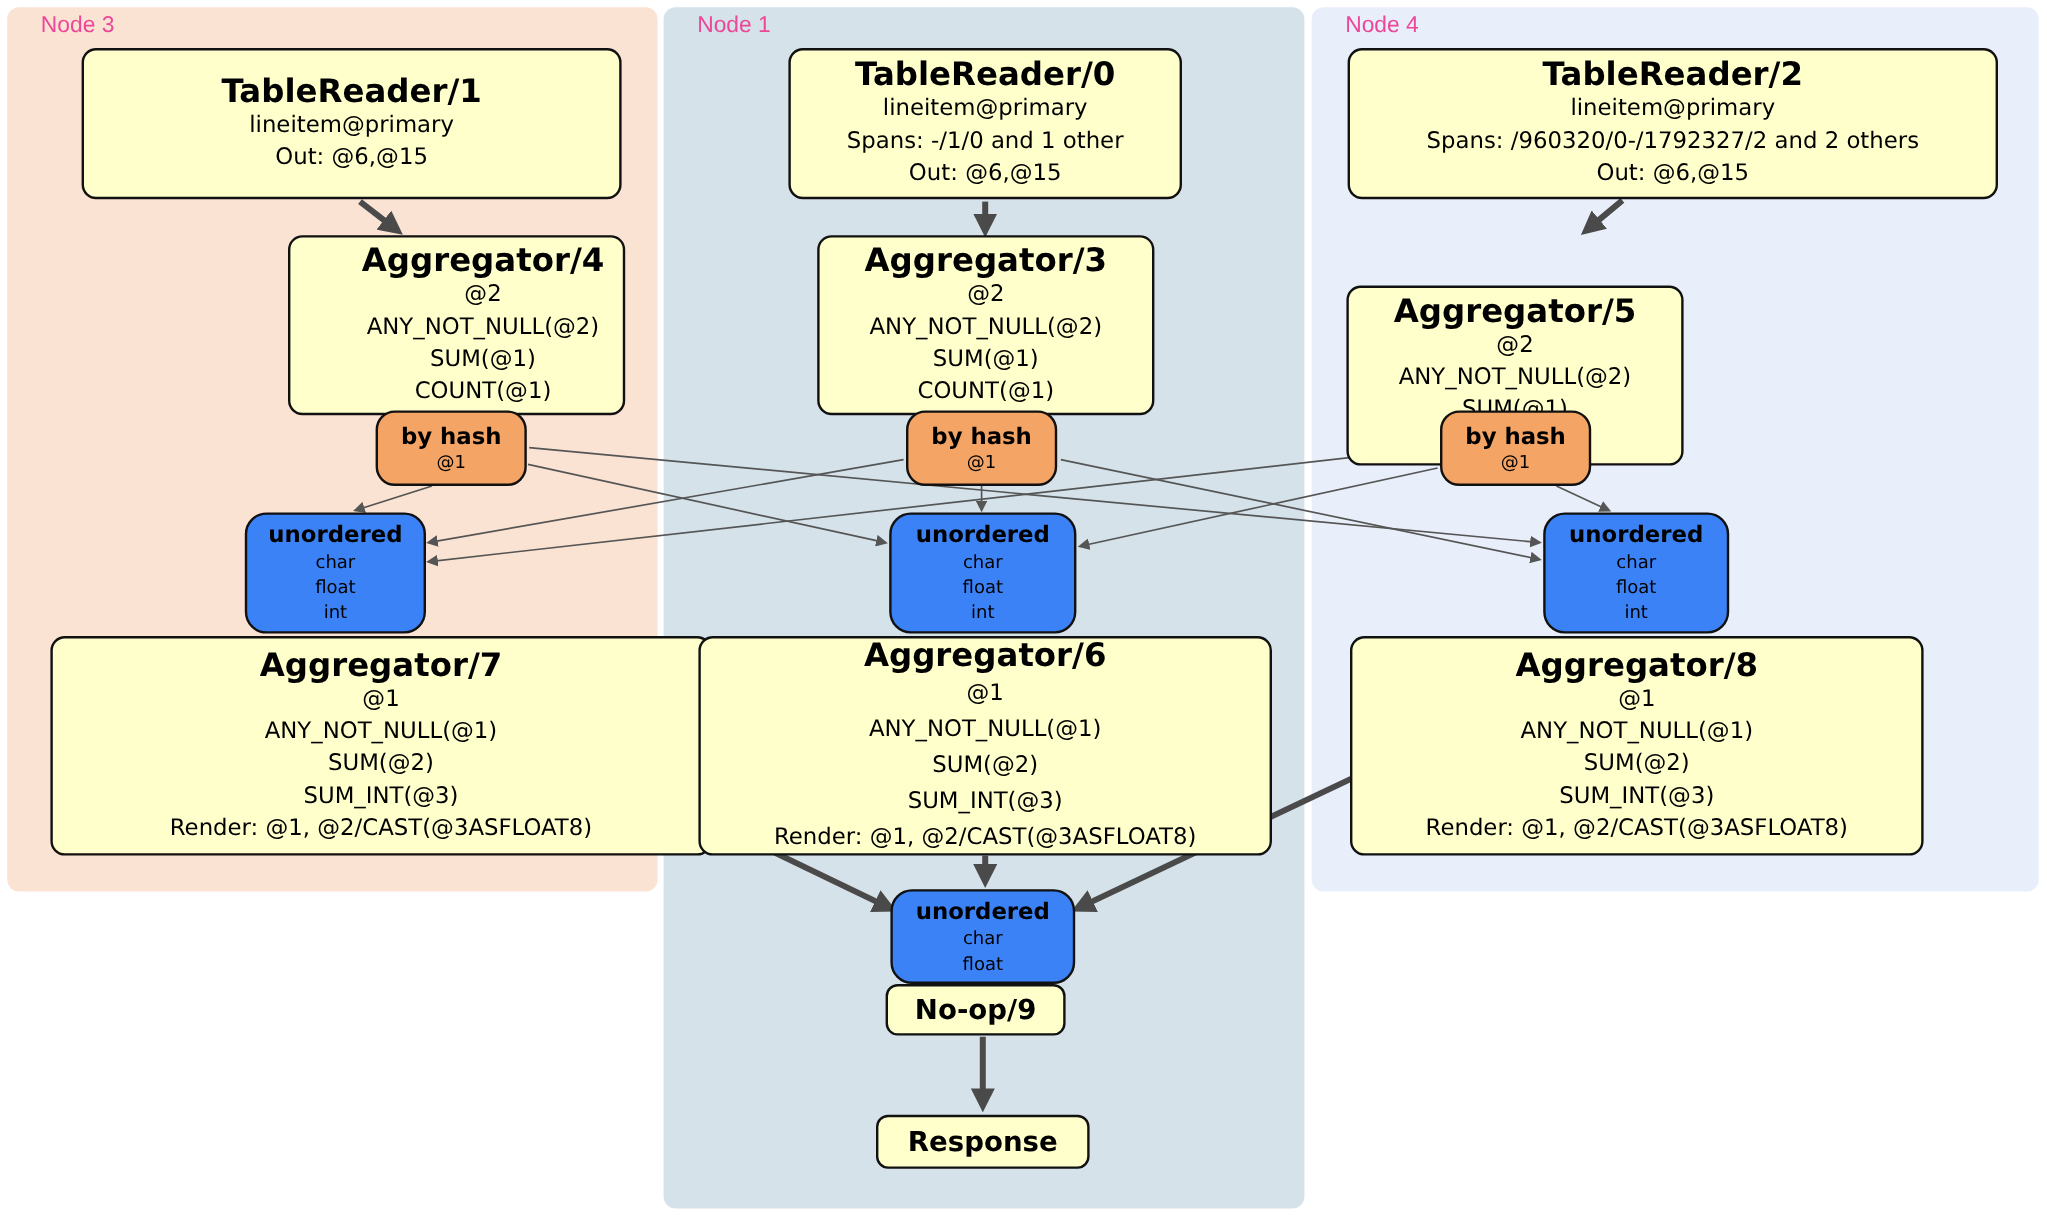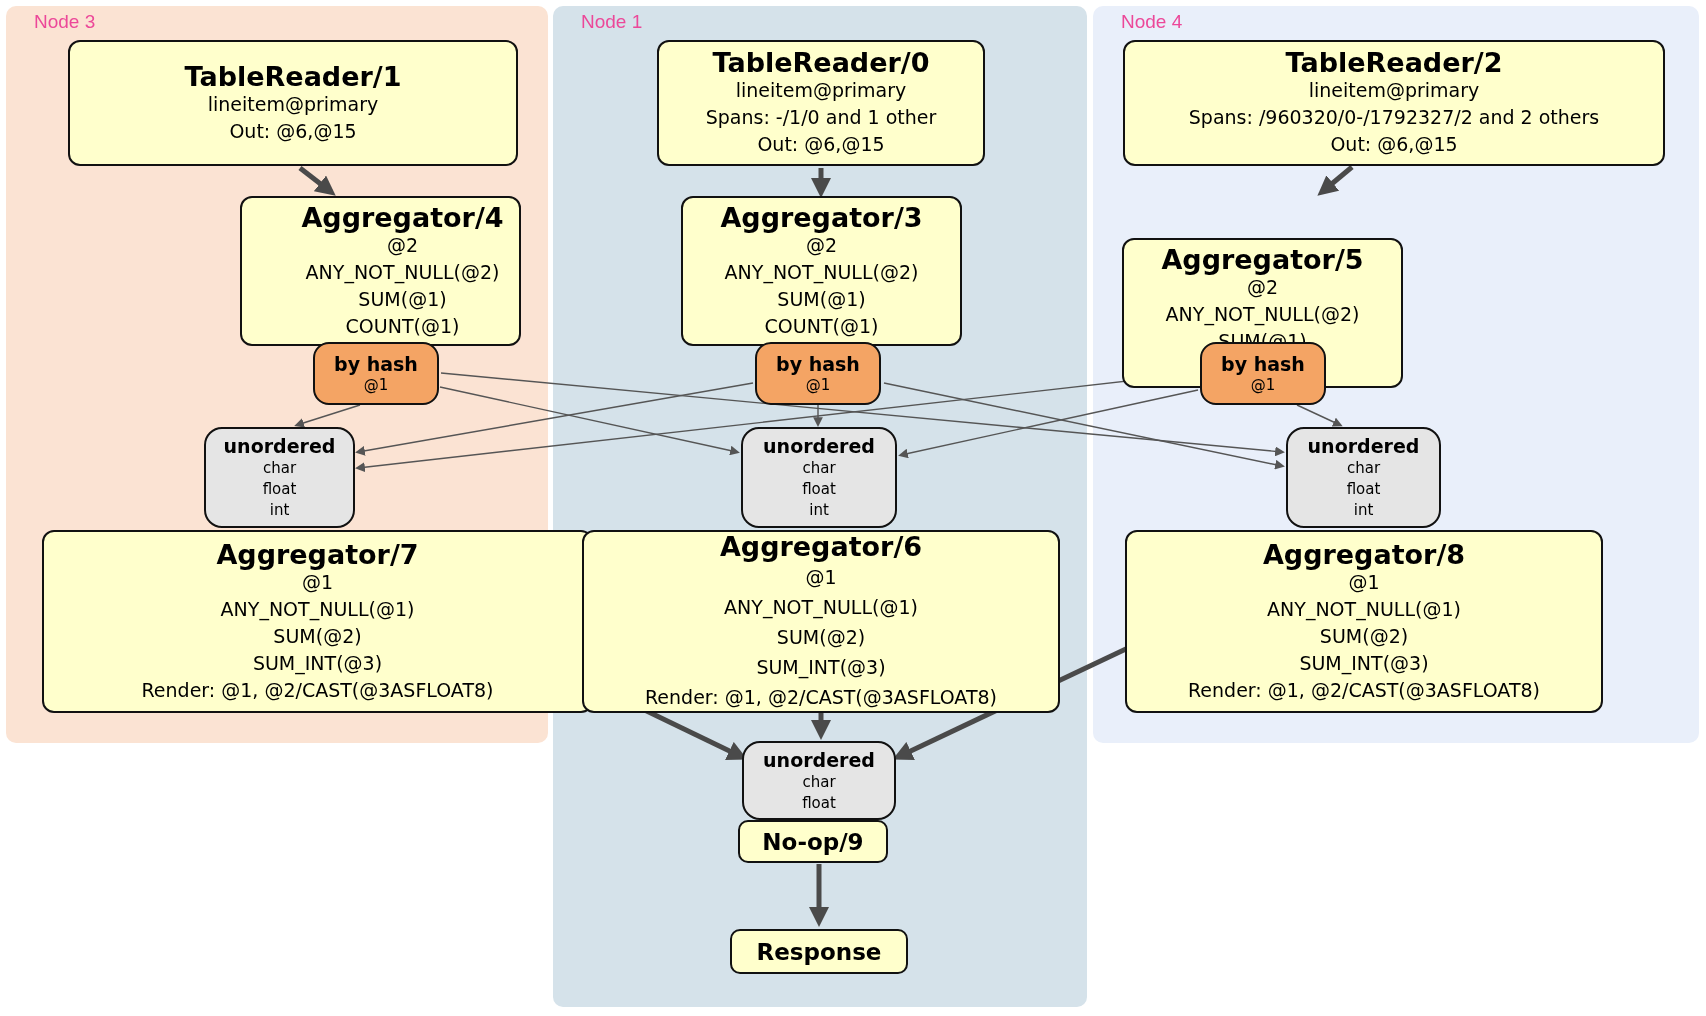--- a/index.html
+++ b/index.html
@@ -18,21 +18,21 @@
     position:absolute;box-sizing:border-box;z-index:2;
     background:#ffffcc;border:2px solid #111;border-radius:12px;
     display:flex;flex-direction:column;justify-content:center;align-items:center;
     text-align:center;color:#000;
   }
   .box .title{font-weight:bold;font-size:27px;line-height:29px;white-space:nowrap;}
   .box .line{font-size:19px;line-height:27px;white-space:nowrap;}
   .router{background:#f4a464;border-radius:16px;}
   .router .title{font-size:19px;line-height:23px;}
   .router .line{font-size:15px;line-height:19px;}
-  .sync{background:#e5e5e5;border-radius:18px;}
+  .sync{background:#3b82f6;border-radius:18px;}
   .sync .title{font-size:19px;line-height:24px;}
   .sync .line{font-size:15px;line-height:21px;}
   .terminal .title{font-size:23px;line-height:30px;}
 </style>
 </head>
 <body>
 
 <div class="canvas">
 
   <div class="band" style="left:6px;top:6px;width:542px;height:737px;background:#fbe3d3;"></div>

